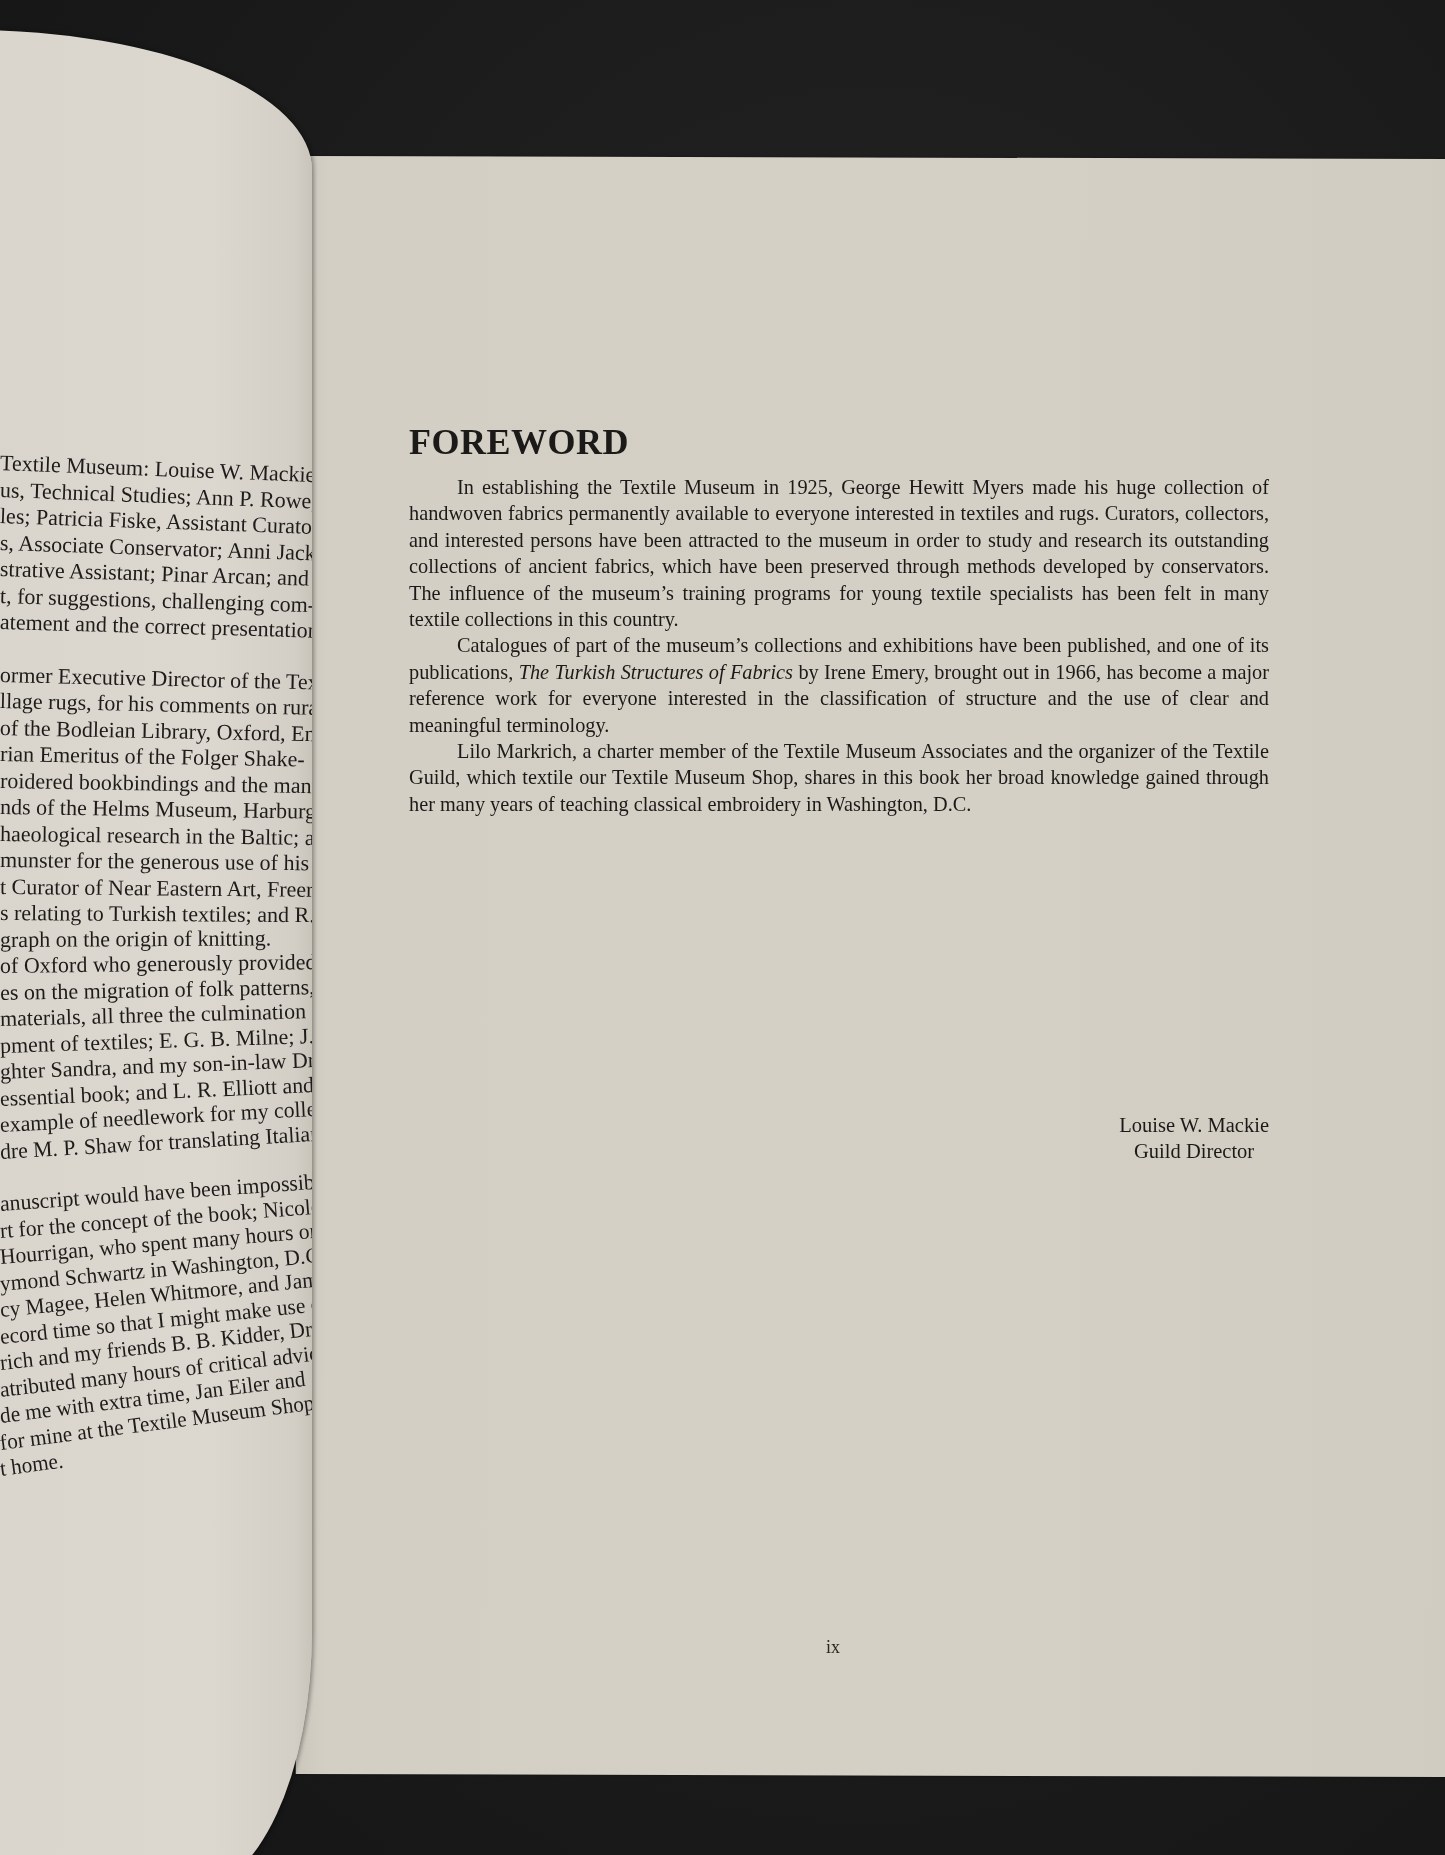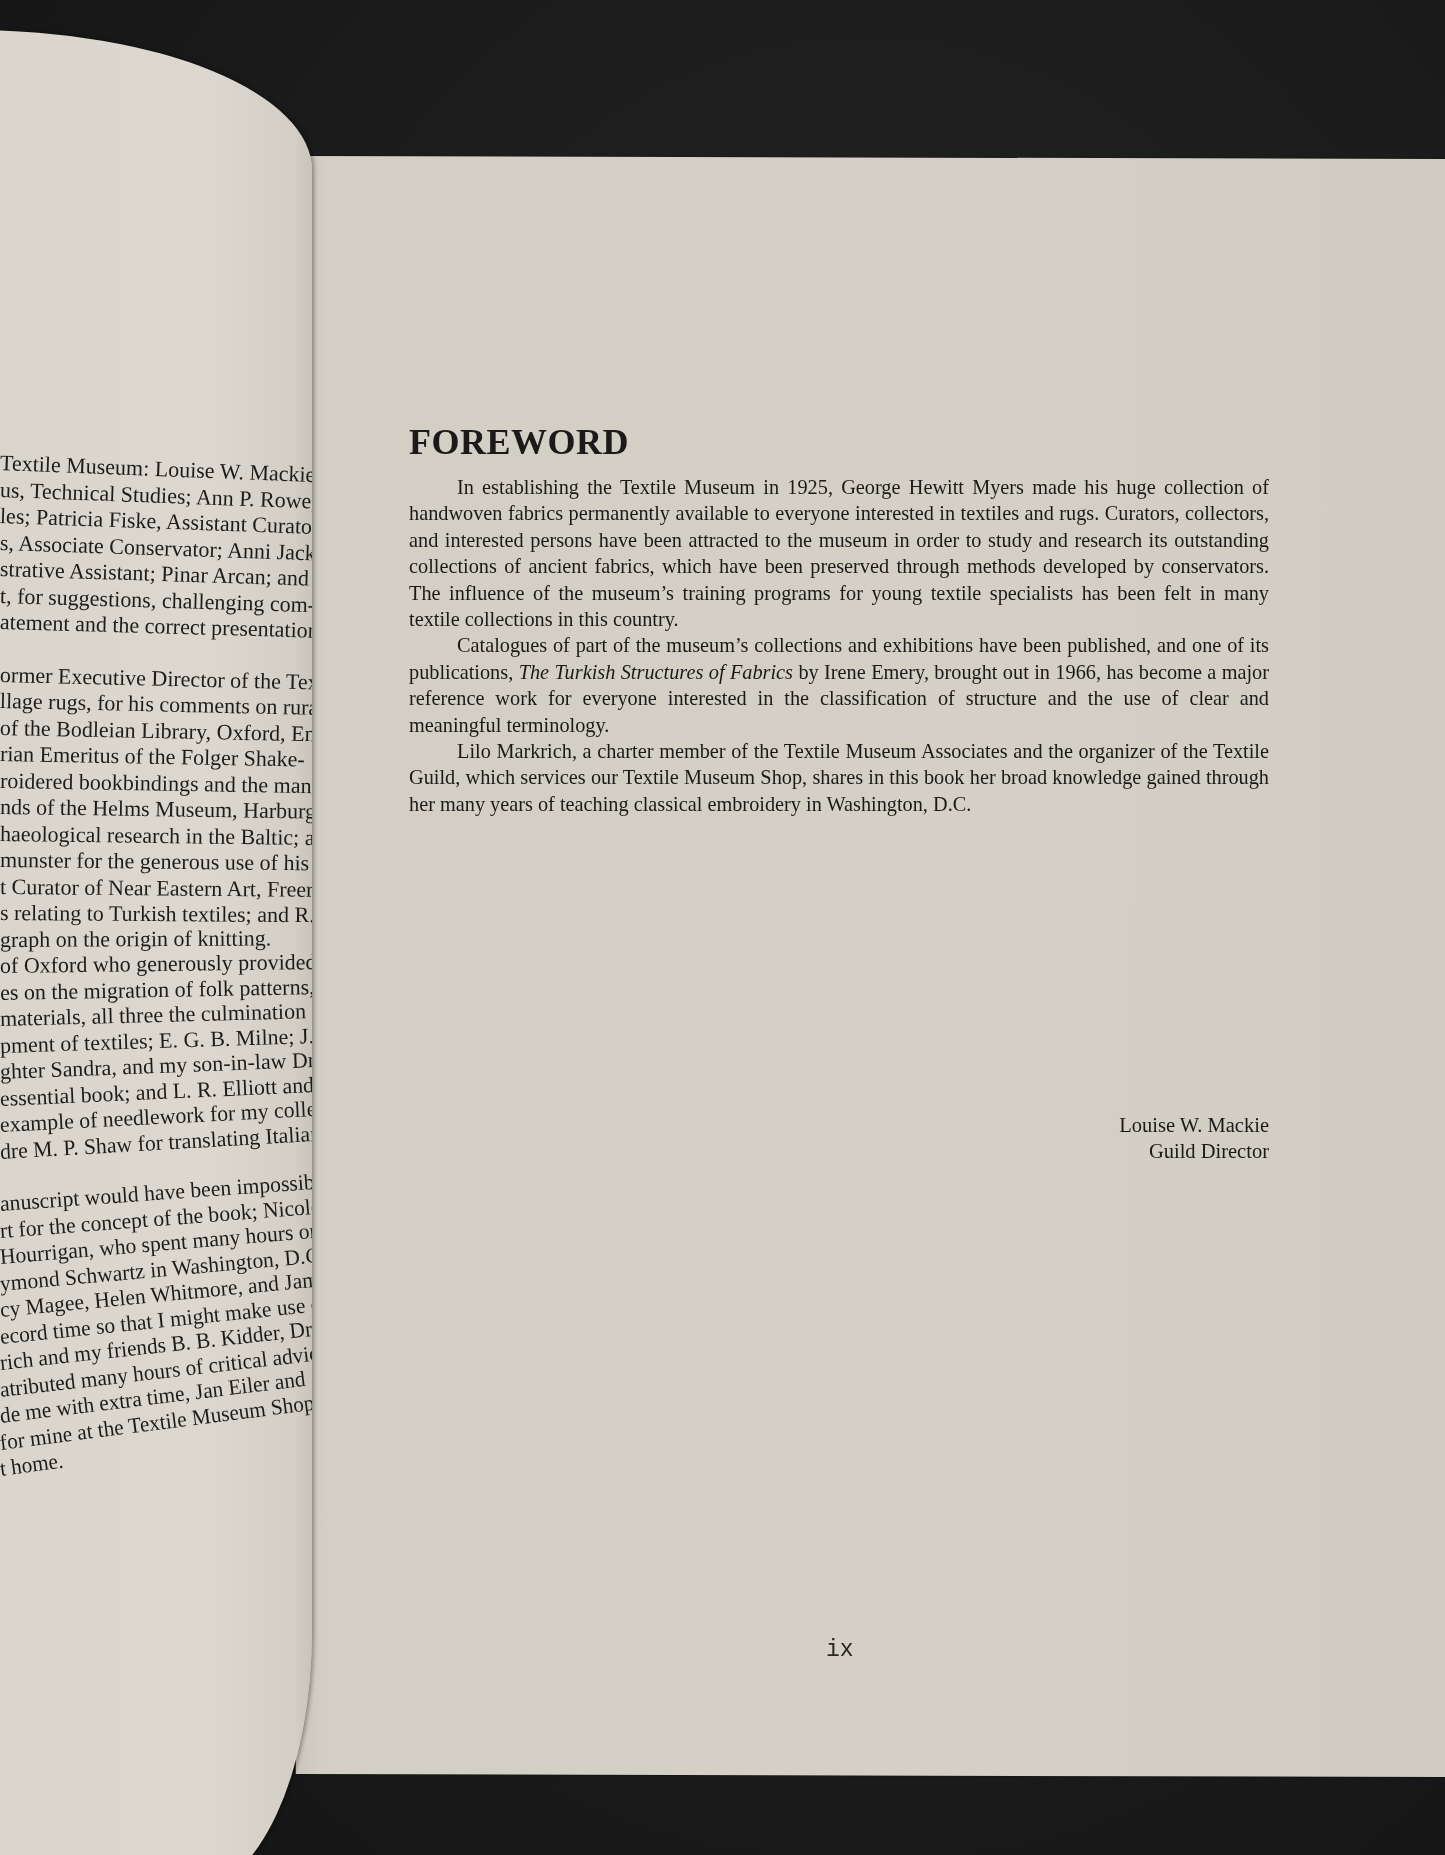--- a/index.html
+++ b/index.html
@@ -47,26 +47,26 @@
     font-weight:bold; font-size:36px; letter-spacing:0.5px;
     margin:0 0 12px 0; line-height:40px;
   }
   .body p {
     margin:0; font-size:20.3px; line-height:26.4px;
     text-align:justify; text-indent:48px;
     hyphens:manual;
   }
   .body p em { font-style:italic; }
   .signature {
-    position:absolute; right:0; top:690px; text-align:right;
+    position:absolute; right:0; top:690px; text-align:center;
     font-size:20.5px; line-height:26px;
   }
   .page-number {
     position:absolute; left:826px; top:1637px;
-    font-size:23px; color:#2a2723;font-family:Liberation Mono, monospace;
+    font-size:18px; color:#2a2723;
   }
 </style>
 </head>
 <body>
 
 <div class="backdrop"></div>
 
 <div class="right-page"></div>
 
 <div class="left-page">
@@ -111,21 +111,21 @@
       <span class="ln" style="transform: rotate(-7.33deg) scaleX(0.966);"> for mine at the Textile Museum Shop</span>
       <span class="ln" style="transform: rotate(-7.7deg) scaleX(0.964);">t home.</span>
     </div>
 </div>
 
 <div class="foreword">
   <h1 class="title">FOREWORD</h1>
   <div class="body">
     <p>In establishing the Textile Museum in 1925, George Hewitt Myers made his huge collection of handwoven fabrics permanently available to everyone interested in textiles and rugs. Curators, collectors, and interested persons have been at­tracted to the museum in order to study and research its outstanding collections of ancient fabrics, which have been preserved through methods developed by conser­vators. The influence of the museum’s training programs for young textile special­ists has been felt in many textile collections in this country.</p>
     <p><span>Catalogues of part of the museum’s collections and exhibitions have been pub­lished, and one of its publications, </span><em>The Turkish Structures of Fabrics</em><span> by Irene Emery, brought out in 1966, has become a major reference work for everyone interested in the classification of structure and the use of clear and meaningful terminology.</span></p>
-    <p>Lilo Markrich, a charter member of the Textile Museum Associates and the organizer of the Textile Guild, which services our Textile Museum Shop, shares in this book her broad knowledge gained through her many years of teaching classical embroidery in Washington, D.C.</p>
+    <p>Lilo Markrich, a charter member of the Textile Museum Associates and the organizer of the Textile Guild, which textile our Textile Museum Shop, shares in this book her broad knowledge gained through her many years of teaching classical embroidery in Washington, D.C.</p>
   </div>
   <div class="signature">
     <div>Louise W. Mackie</div>
     <div>Guild Director</div>
   </div>
 </div>
 
 <div class="page-number">ix</div>
 
 </body></html>

